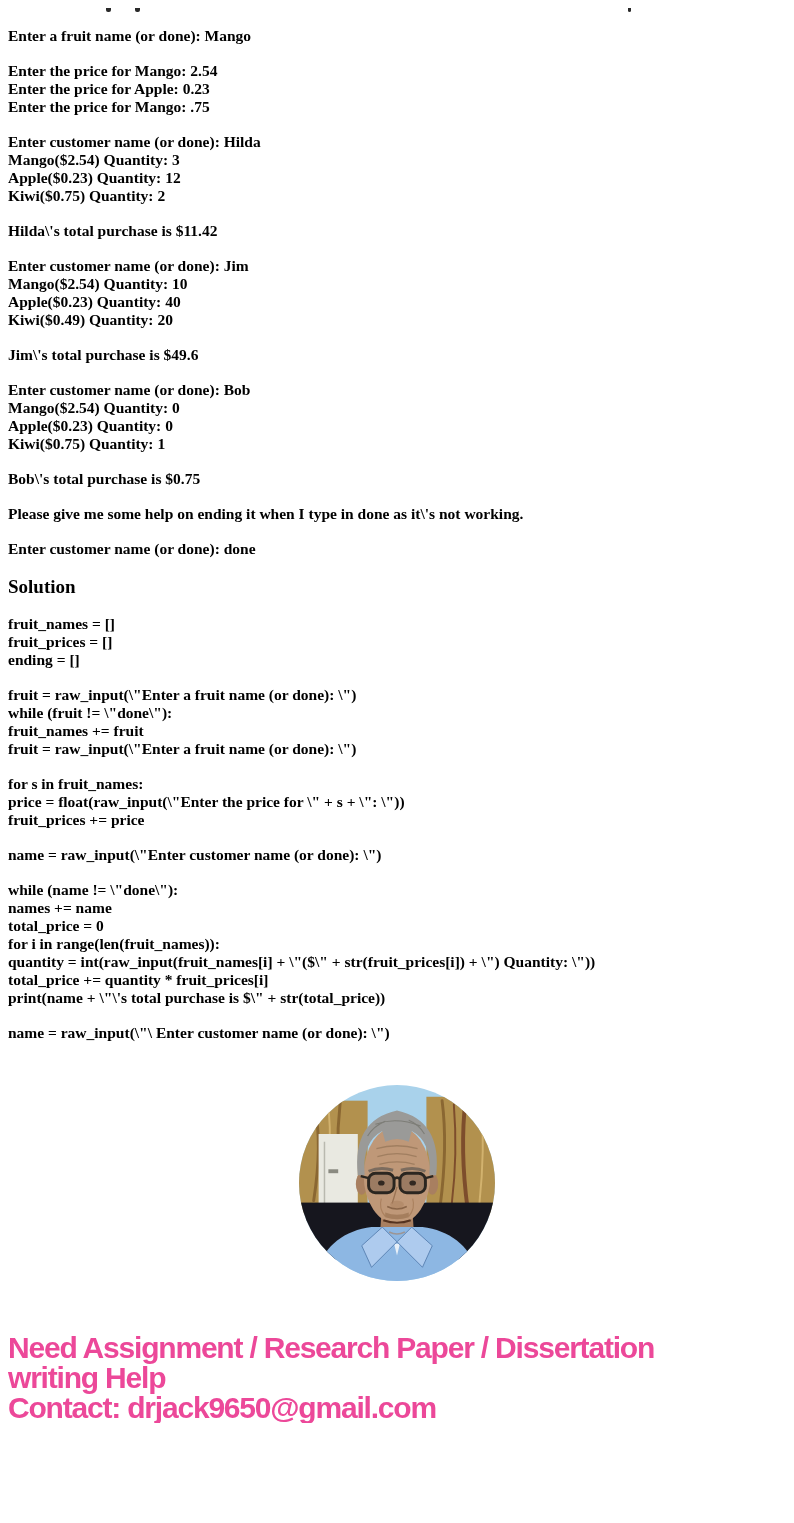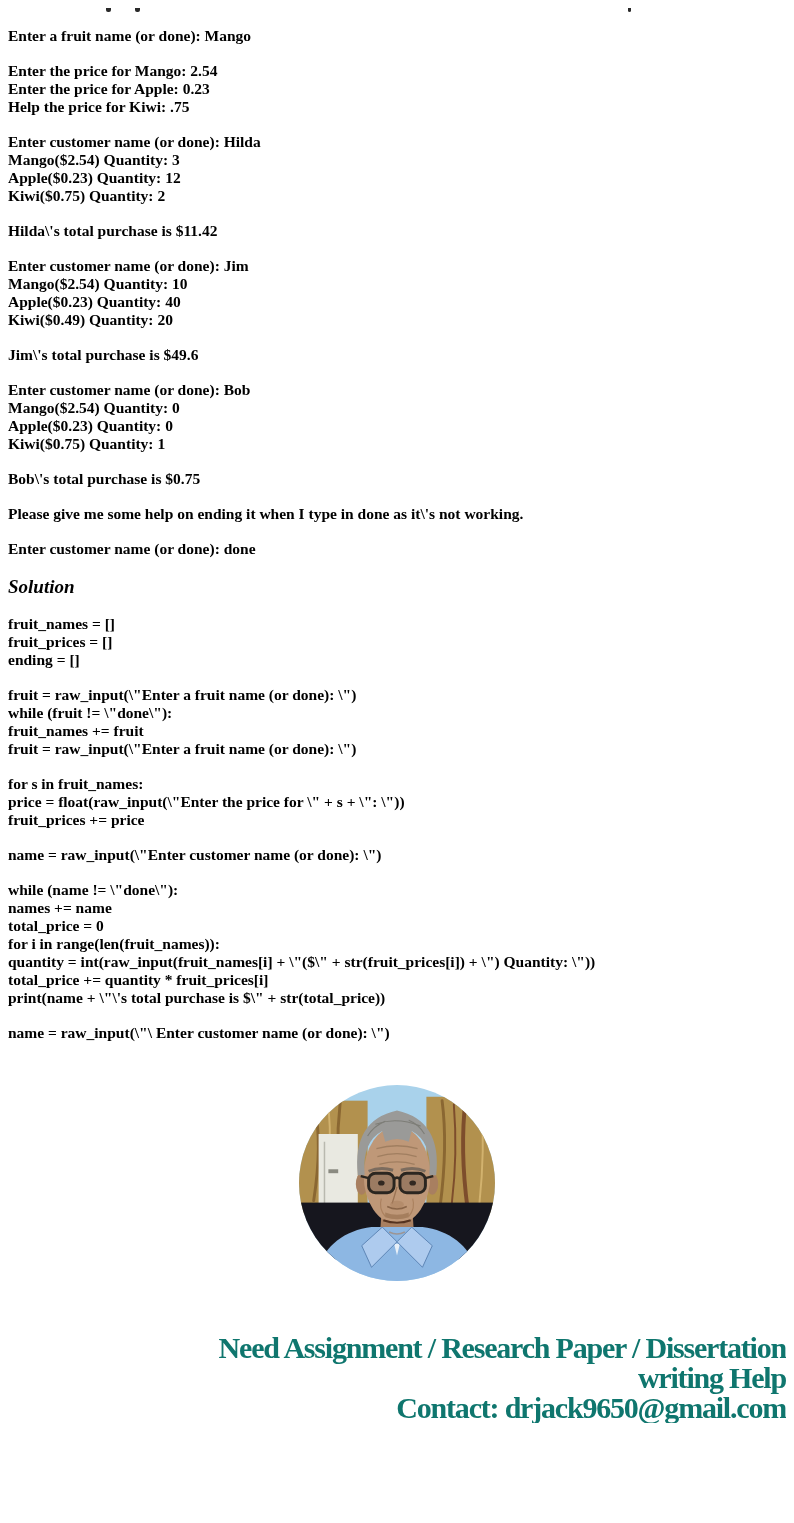--- a/index.html
+++ b/index.html
@@ -13,61 +13,60 @@
     position: relative;
   }
   p { margin: 17px 0; font-weight: bold; }
   #transcript p:first-child { margin-top: 19px; }
   h3 {
     font-size: 19px;
     line-height: 21px;
     font-weight: bold;
     margin: 18px 0;
     font-family: "Liberation Serif", serif;
-    font-style: italic;
   }
   
   .remnant { position: absolute; top: 0; left: 8px; width: 770px; height: 4px; }
   .remnant i { position: absolute; top: 0; height: 4px; width: 5px; background: #2a2a2a; border-radius: 0 0 2px 2px; }
   .remnant i:nth-child(1) { left: 90px; }
   .remnant i:nth-child(2) { left: 119px; }
   .remnant i:nth-child(3) { left: 612px; width: 3px; }
 
   figure.avatar-wrap {
     margin: 43px auto 0 auto;
     width: 196px;
     height: 196px;
     padding: 0;
   }
   .banner {
     margin-top: 52px;
-    text-align: right;
-    font-family: Liberation Serif, serif;
+    text-align: left;
+    font-family: Liberation Sans, sans-serif;
     font-weight: 700;
     font-size: 30px;
     line-height: 30px;
     letter-spacing: -1.2px;
-    color: #0f766e;
+    color: #ec4899;
   }
   .banner div { white-space: nowrap; }
 </style>
 </head>
 <body>
 
 <main>
 
   <div class="remnant">
       <i></i>
       <i></i>
       <i></i>
     </div>
 
   <section id="transcript">
       <p><span>Enter a fruit name (or done): Mango</span></p>
-      <p><span>Enter the price for Mango: 2.54</span><br><span>Enter the price for Apple: 0.23</span><br><span>Help the price for Kiwi: .75</span></p>
+      <p><span>Enter the price for Mango: 2.54</span><br><span>Enter the price for Apple: 0.23</span><br><span>Enter the price for Mango: .75</span></p>
       <p><span>Enter customer name (or done): Hilda</span><br><span>Mango($2.54) Quantity: 3</span><br><span>Apple($0.23) Quantity: 12</span><br><span>Kiwi($0.75) Quantity: 2</span></p>
       <p><span>Hilda\'s total purchase is $11.42</span></p>
       <p><span>Enter customer name (or done): Jim</span><br><span>Mango($2.54) Quantity: 10</span><br><span>Apple($0.23) Quantity: 40</span><br><span>Kiwi($0.49) Quantity: 20</span></p>
       <p><span>Jim\'s total purchase is $49.6</span></p>
       <p><span>Enter customer name (or done): Bob</span><br><span>Mango($2.54) Quantity: 0</span><br><span>Apple($0.23) Quantity: 0</span><br><span>Kiwi($0.75) Quantity: 1</span></p>
       <p><span>Bob\'s total purchase is $0.75</span></p>
       <p><span>Please give me some help on ending it when I type in done as it\'s not working.</span></p>
       <p><span>Enter customer name (or done): done</span></p>
     </section>
 

